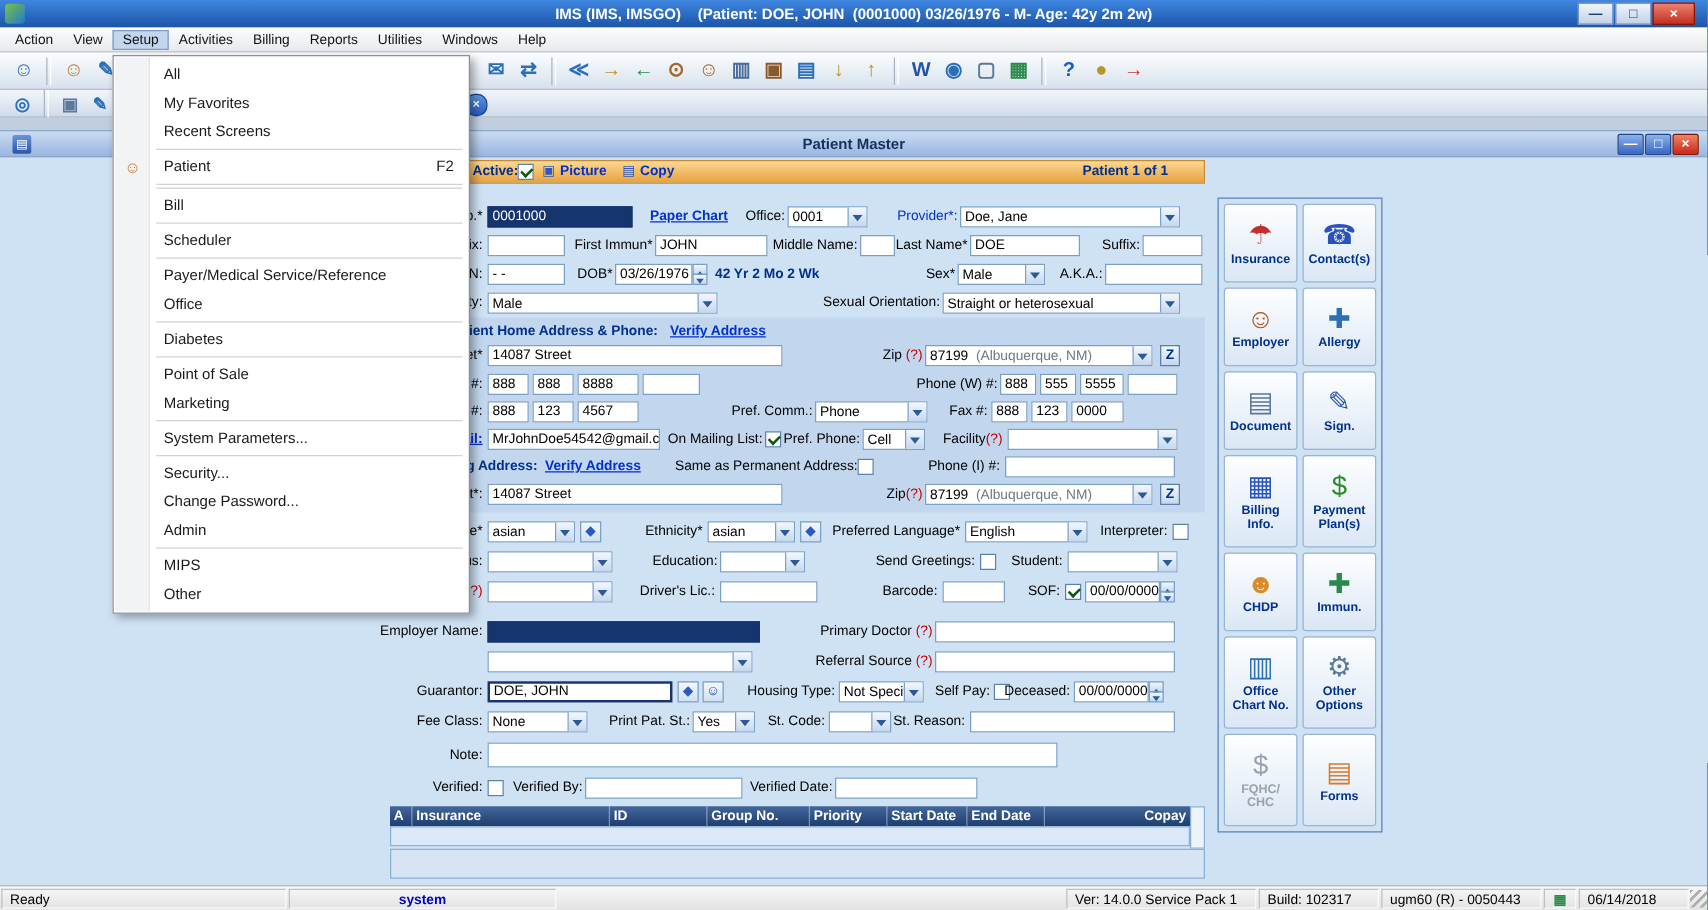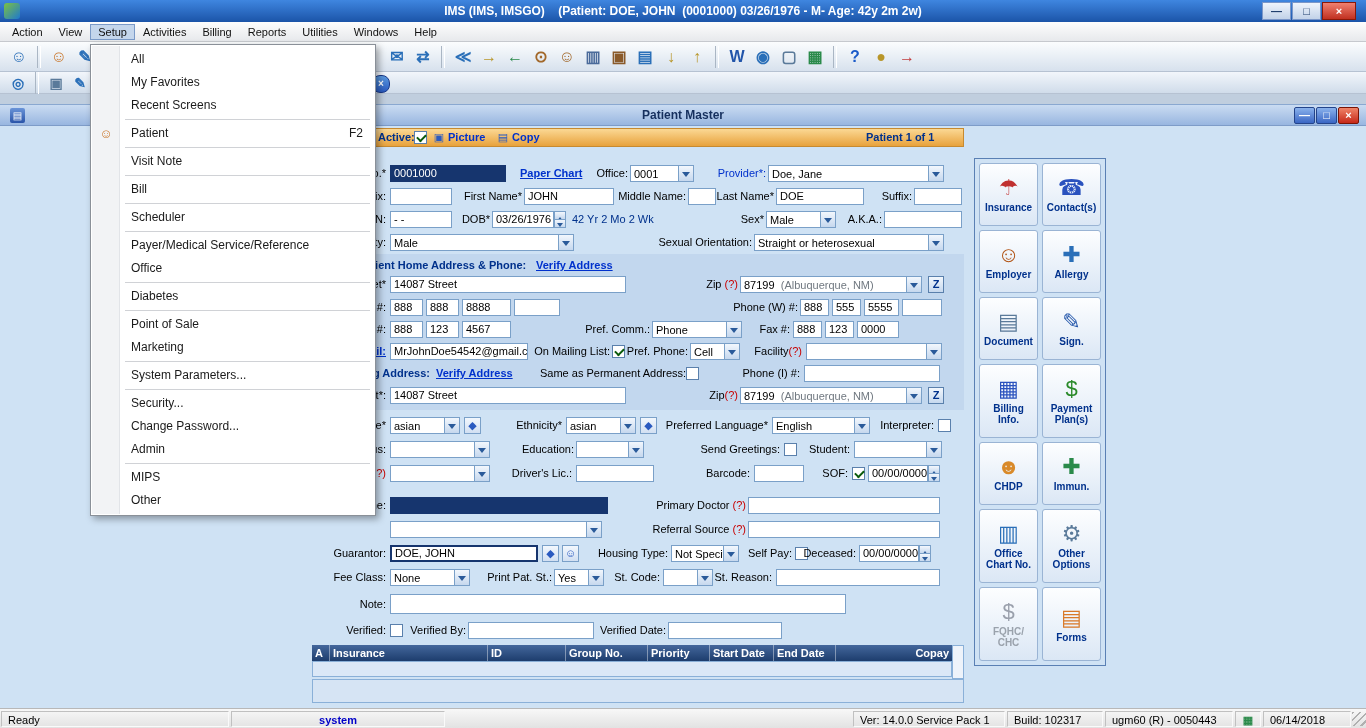--- a/index.html
+++ b/index.html
@@ -57,21 +57,21 @@
   .hdrbar{position:absolute;left:312px;top:128px;width:652px;height:19px;box-sizing:border-box;
           background:linear-gradient(#fbd894,#e8a23c);border:1px solid #c78a30}
   .hlabel{position:absolute;height:19px;line-height:19px;font-weight:bold;color:#00318c;white-space:nowrap}
   .hicon{position:absolute;width:14px;height:19px;line-height:19px;text-align:center;font-size:11px}
   .lbl{position:absolute;height:17px;line-height:17px;text-align:right;white-space:nowrap;color:#000}
   .lbll{text-align:left}
   .blue{color:#0031cc}
   .q{color:#c80000}
   .sechdr{color:#00318c;font-weight:bold}
   .link{color:#0031cc;text-decoration:underline;font-weight:bold}
-  .navybold{color:#00318c;font-weight:normal}
+  .navybold{color:#00318c;font-weight:bold}
   .fld{position:absolute;height:17px;box-sizing:border-box;background:#fff;border:1px solid #7aa0c8;
        padding:1px 3px;line-height:13px;white-space:nowrap;overflow:hidden}
   .fld.sel{background:#16356e;color:#fff;border-color:#16356e}
   .fld.selb{border:2px solid #16356e;line-height:11px}
   .gray{color:#707880}
   .combo{position:absolute;height:17px;box-sizing:border-box;background:#fff;border:1px solid #7aa0c8;padding-right:15px}
   .combo .cval{display:block;padding:2px 3px;line-height:13px;white-space:nowrap;overflow:hidden}
   .combo .cbtn2{position:absolute;right:0;top:0;bottom:0;width:14px;
                 background:linear-gradient(#f2f7fd,#c6d8ee);border-left:1px solid #7aa0c8}
   .combo .cbtn2::after{content:"";position:absolute;left:3px;top:6px;border:4px solid transparent;border-top:5px solid #2a5a9a}
@@ -227,21 +227,21 @@
       <span class="cbtn2"></span>
     </div>
   <span class="lbl blue" style="left:708px;top:165px;width:58px">Provider*:</span>
   <div class="combo" style="left:768px;top:165px;width:176px">
       <span class="cval">Doe, Jane</span>
       <span class="cbtn2"></span>
     </div>
 
   <span class="lbl" style="left:326px;top:188px;width:60px">Prefix:</span>
   <div class="fld" style="left:390px;top:188px;width:62px"></div>
-  <span class="lbl" style="left:456px;top:188px;width:66px">First Name*</span>
+  <span class="lbl" style="left:456px;top:188px;width:66px">First Immun*</span>
   <div class="fld" style="left:524px;top:188px;width:90px">JOHN</div>
   <span class="lbl" style="left:614px;top:188px;width:72px">Middle Name:</span>
   <div class="fld" style="left:688px;top:188px;width:28px"></div>
   <span class="lbl" style="left:712px;top:188px;width:62px">Last Name*</span>
   <div class="fld" style="left:776px;top:188px;width:88px">DOE</div>
   <span class="lbl" style="left:872px;top:188px;width:40px">Suffix:</span>
   <div class="fld" style="left:914px;top:188px;width:48px"></div>
 
   <span class="lbl" style="left:336px;top:211px;width:50px">SSN:</span>
   <div class="fld" style="left:390px;top:211px;width:62px">-  -</div>
@@ -526,21 +526,20 @@
   </div>
 
   <div class="menu">
     <div class="gutter"></div>
     <div class="item"><span>All</span></div>
     <div class="item"><span>My Favorites</span></div>
     <div class="item"><span>Recent Screens</span></div>
     <div class="msep"></div>
     <div class="item"><span class="gi" style="color:#c9762a">☺</span><span>Patient</span><span class="sc">F2</span></div>
     <div class="msep"></div>
-    <div class="item"><span>Visit Note</span></div>
     <div class="msep"></div>
     <div class="item"><span>Bill</span></div>
     <div class="msep"></div>
     <div class="item"><span>Scheduler</span></div>
     <div class="msep"></div>
     <div class="item"><span>Payer/Medical Service/Reference</span></div>
     <div class="item"><span>Office</span></div>
     <div class="msep"></div>
     <div class="item"><span>Diabetes</span></div>
     <div class="msep"></div>

